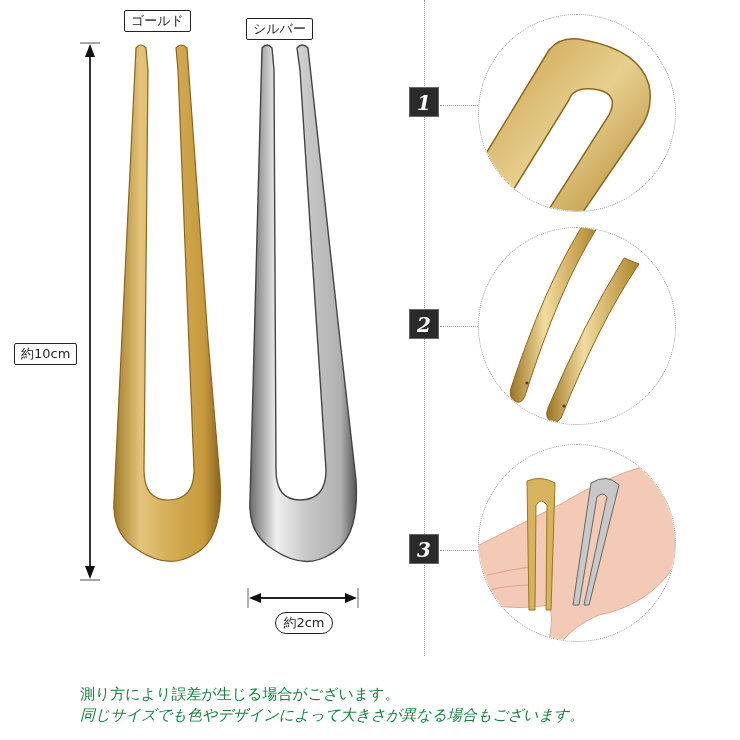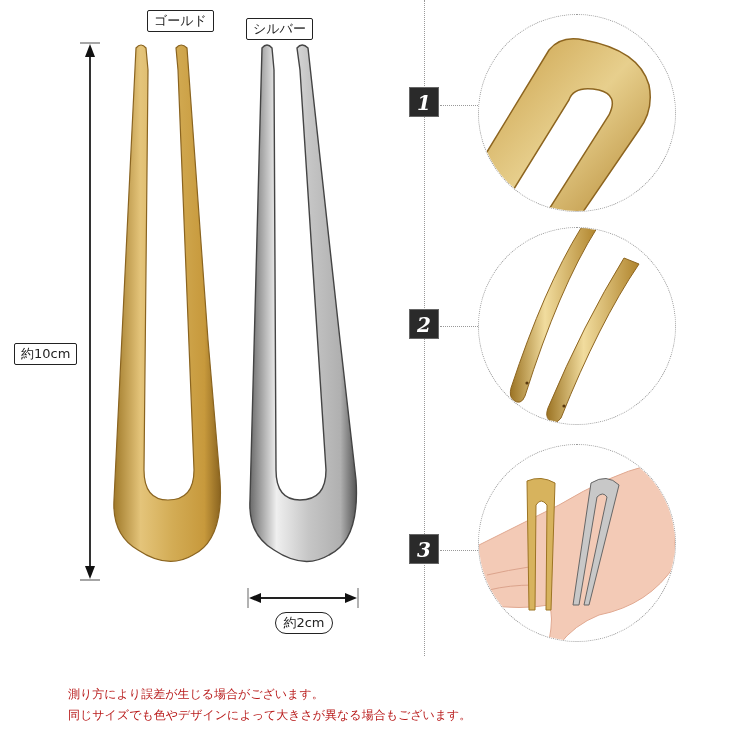--- a/index.html
+++ b/index.html
@@ -8,21 +8,21 @@
   .abs { position: absolute; }
   .label-box { position: absolute; border: 1.5px solid #222; border-radius: 2px; background: #fff;
                font-size: 13px; line-height: 20px; text-align: center; padding: 0 6px; color:#222; }
   .badge { position: absolute; width: 30px; height: 30px; background: #2a2a2a; border: 1px solid #666;
            color: #fff; font-family: "DejaVu Serif", serif; font-style: italic; font-weight: bold;
            font-size: 20px; line-height: 30px; text-align: center; box-sizing: border-box; }
   .dot-h { position: absolute; height: 0; border-top: 1.5px dotted #999; }
   .dot-v { position: absolute; width: 0; border-left: 1.5px dotted #999; }
   .circle { position: absolute; width: 196px; height: 196px; border-radius: 50%;
             border: 1.5px dotted #999; overflow: hidden; background: #fff; }
-  .caption { position: absolute; left: 68px; font-size: 12px; line-height: 20px; color: #b91c1c; white-space: nowrap; }
+  .caption { position: absolute; left: 80px; font-size: 15px; line-height: 20px; color: #15803d; white-space: nowrap; }
 </style>
 </head>
 <body>
 
 <div>
   <svg class="abs" style="left:78px; top:40px;" width="24" height="545">
     <line x1="2" y1="3" x2="22" y2="3" stroke="#888" stroke-width="1.5"></line>
     <line x1="2" y1="540" x2="22" y2="540" stroke="#888" stroke-width="1.5"></line>
     <line x1="12" y1="10" x2="12" y2="533" stroke="#333" stroke-width="2"></line>
     <polygon points="12,4 7,17 17,17" fill="#111"></polygon>
@@ -35,21 +35,21 @@
   <svg class="abs" style="left:244px; top:587px;" width="118" height="22">
     <line x1="4" y1="1" x2="4" y2="21" stroke="#999" stroke-width="1.5"></line>
     <line x1="114" y1="1" x2="114" y2="21" stroke="#999" stroke-width="1.5"></line>
     <line x1="10" y1="11" x2="108" y2="11" stroke="#222" stroke-width="2"></line>
     <polygon points="5,11 17,6 17,16" fill="#111"></polygon>
     <polygon points="113,11 101,6 101,16" fill="#111"></polygon>
   </svg>
   <div class="label-box" style="left:275px; top:612px; width:44px;border-radius:11px;">約2cm</div>
 </div>
 
-<div class="label-box" style="left:124px; top:10px;margin-left:23px;">ゴールド</div>
+<div class="label-box" style="left:124px; top:10px;">ゴールド</div>
 <div class="label-box" style="left:246px; top:18px;">シルバー</div>
 
 <svg class="abs" style="left:108px; top:40px;" width="125" height="540">
   <defs>
     <linearGradient id="gG" x1="0" y1="0" x2="1" y2="0">
       <stop offset="0" stop-color="#a07a2a"></stop>
       <stop offset="0.25" stop-color="#e4c47a"></stop>
       <stop offset="0.55" stop-color="#d3ac55"></stop>
       <stop offset="0.85" stop-color="#c7993c"></stop>
       <stop offset="1" stop-color="#8a6420"></stop>
@@ -118,13 +118,13 @@
       <path d="M0,100 Q40,80 80,60 Q130,30 170,20 Q196,20 196,70 L196,120 Q170,160 120,170 Q95,180 80,200 L70,196 Q75,170 70,160 Q40,165 10,160 L0,150 Z" fill="#f3cab6" stroke="#e0a890" stroke-width="1"></path>
       <path d="M8,130 Q30,125 50,122" stroke="#dba38c" stroke-width="1" fill="none"></path>
       <path d="M10,145 Q30,140 55,140" stroke="#dba38c" stroke-width="1" fill="none"></path>
       <path d="M48,36 Q62,30 76,38 L72,165 L67,165 L68,60 Q62,52 57,60 L56,165 L50,165 Z" fill="#d7b35d" stroke="#9c7424" stroke-width="1"></path>
       <path d="M112,38 Q128,28 140,40 L110,160 L105,160 L128,52 Q124,46 118,52 L100,160 L94,160 Z" fill="#c8c8c8" stroke="#666" stroke-width="1"></path>
     </svg>
   </div>
 </div>
 
 <div class="caption" style="top:684px;">測り方により誤差が生じる場合がございます。</div>
-<div class="caption" style="top:705px;">同じサイズでも色やデザインによって大きさが異なる場合もございます。</div>
+<div class="caption" style="top:705px;font-style:italic;">同じサイズでも色やデザインによって大きさが異なる場合もございます。</div>
 
 </body></html>

